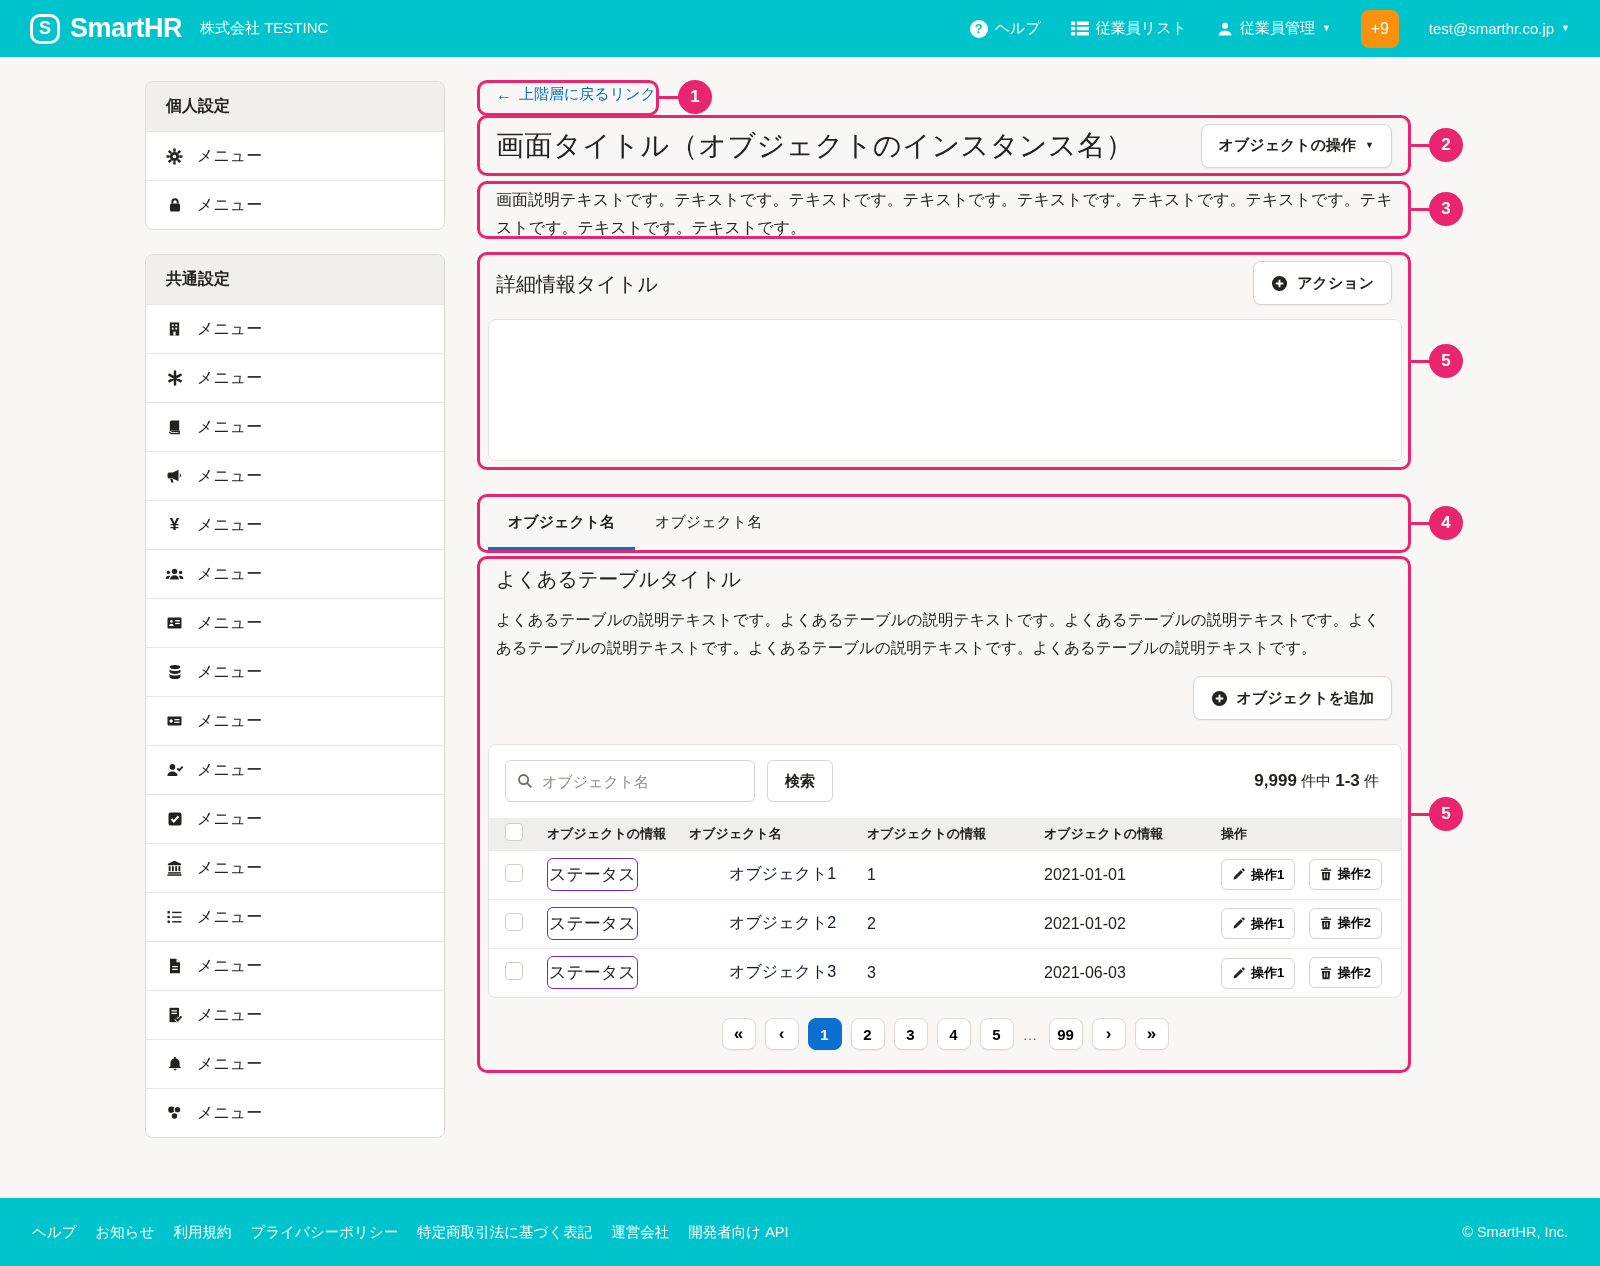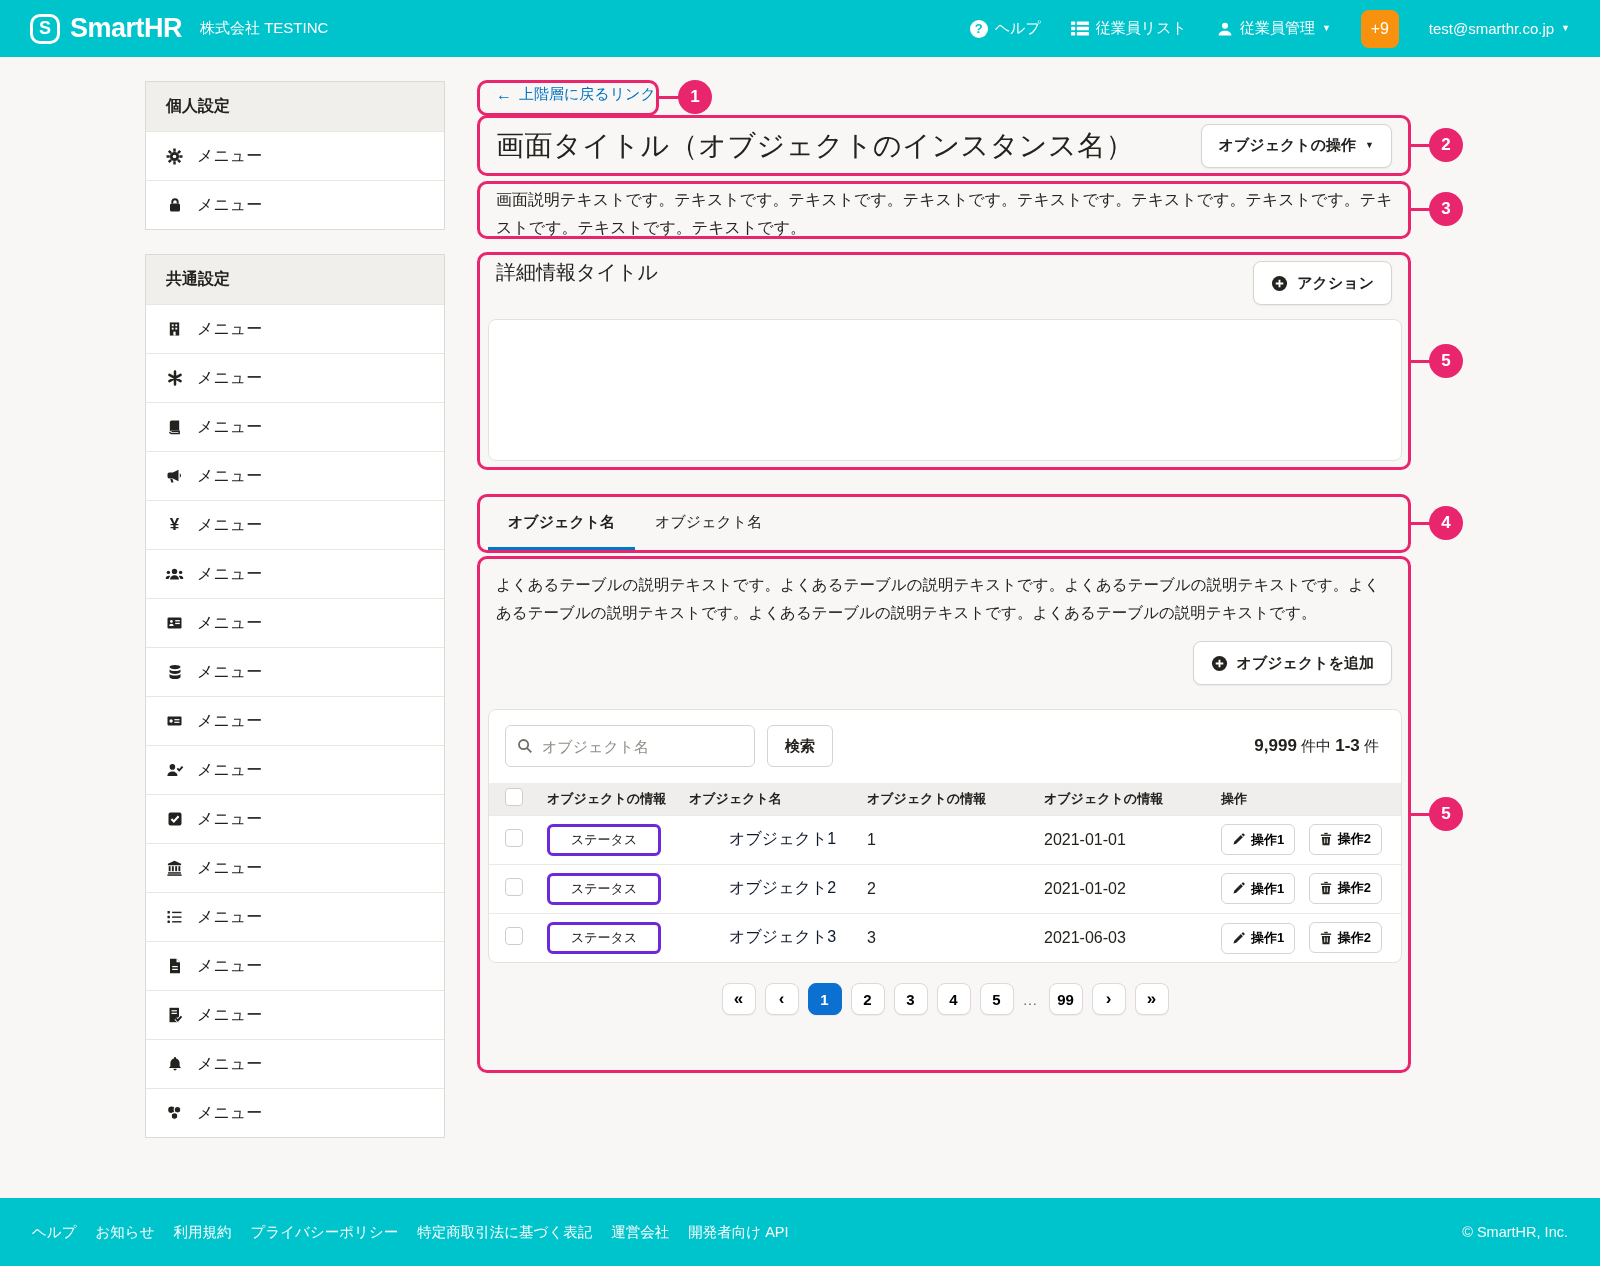--- a/index.html
+++ b/index.html
@@ -31,21 +31,21 @@
     font-weight:bold; font-size:13px; display:grid; place-items:center;
   }
   .caret { font-size:9px; line-height:1; }
   .plus-badge {
     width:38px; height:38px; border-radius:8px; background:#f8920e;
     display:grid; place-items:center; font-size:16px; color:#fff;
   }
   
   .sidebar { position:absolute; left:145px; top:81px; width:300px; }
   .side-section {
-    background:#fff; border:1px solid #dcd9d6; border-radius:0; overflow:hidden;
+    background:#fff; border:1px solid #dcd9d6; border-radius:8px; overflow:hidden;
   }
   .side-section + .side-section { margin-top:24px; }
   .side-section-title {
     background:#f1efec; height:49px; display:flex; align-items:center;
     padding:0 20px; font-weight:bold; font-size:16px;
   }
   .side-item {
     height:49px; display:flex; align-items:center; gap:13px; padding:0 19px;
     font-size:16px; border-top:1px solid #e9e7e4; background:#fff; cursor:pointer;
   }
@@ -63,21 +63,21 @@
     display:inline-flex; align-items:center; gap:9px; padding:0 17px;
     font-weight:bold; font-size:15px; color:#23221e; cursor:pointer;
     box-shadow:0 1px 2px rgba(0,0,0,.06);
   }
   .title-row .btn { margin-left:auto; margin-right:10px; }
   .desc-block { position:absolute; top:186px; left:8px; width:900px;
     font-size:16px; line-height:1.78; }
   
   .detail-panel { position:absolute; top:255px; left:0; width:914px; }
   .detail-head { display:flex; align-items:flex-start; }
-  .panel-title { font-size:20px; font-weight:normal; padding-left:8px; padding-top:4px; }
+  .panel-title { font-size:20px; font-weight:normal; padding-left:8px; padding-top:16px; }
   .detail-head .btn { margin-left:auto; margin-right:10px; margin-top:6px; }
   .detail-body { margin-top:14px; height:142px; background:#fff;
     border:1px solid #e4e2df; border-radius:8px; }
   
   .tabs { position:absolute; top:497px; left:0; width:914px; height:54px;
     display:flex; align-items:stretch; border-bottom:1px solid #eceae7; }
   .tab { display:flex; align-items:center; padding:0 20px; font-size:15px;
     cursor:pointer; border-bottom:3px solid transparent; }
   .tab.active { font-weight:bold; border-bottom-color:#0077c7; }
   
@@ -97,22 +97,22 @@
     font-family:inherit; color:#23221e; }
   .count { margin-left:auto; font-size:15px; color:#23221e; padding-right:6px; }
   .count b { font-size:17px; }
   table { width:100%; border-collapse:collapse; table-layout:fixed; }
   thead th { background:#f0eeec; height:32px; font-size:13px; text-align:left;
     font-weight:bold; vertical-align:middle; }
   tbody td { height:49px; border-top:1px solid #eceae7; font-size:16px; vertical-align:middle; }
   td.c-check, th.c-check { padding-left:16px; }
   .checkbox { width:18px; height:18px; border:1px solid #d0cdc9; border-radius:4px;
     background:#fff; display:inline-block; cursor:pointer; }
-  .status-badge { display:inline-block; border:3px solid #6d28d9; border-radius:6px;
-    background:#fff; font-size:13px; padding:4px 21px; }
+  .status-badge { display:inline-block; border:1px solid #6d28d9; border-radius:6px;
+    background:#fff; font-size:17px; padding:4px 1px; }
   .cell-link { color:#0f172a; cursor:pointer;margin-left:40px; }
   .op-btn { display:inline-flex; align-items:center; gap:6px; background:#fff;
     border:1px solid #d6d3d0; border-radius:6px; height:31px; padding:0 10px;
     font-size:13px; font-weight:bold; cursor:pointer; margin-right:9px; }
   
   .pagination { margin-top:20px; display:flex; justify-content:center; align-items:center; gap:9px; }
   .page-btn { min-width:34px; height:32px; background:#fff; border:1px solid #dcd9d6;
     border-radius:8px; display:grid; place-items:center; font-size:15px; font-weight:bold;
     cursor:pointer; box-shadow:0 1px 1px rgba(0,0,0,.05); padding:0 6px; }
   .page-btn.arrow { font-size:17px; }
@@ -433,20 +433,21 @@
   <div class="tabs">
     <div class="tab active">
       <span>オブジェクト名</span>
     </div>
     <div class="tab">
       <span>オブジェクト名</span>
     </div>
   </div>
 
   <div class="table-section">
+    <div class="panel-title">よくあるテーブルタイトル</div>
     <p class="table-desc">よくあるテーブルの説明テキストです。よくあるテーブルの説明テキストです。よくあるテーブルの説明テキストです。よくあるテーブルの説明テキストです。よくあるテーブルの説明テキストです。よくあるテーブルの説明テキストです。</p>
 
     <div class="add-row">
       <button class="btn">
         <span>
             <svg width="17" height="17" viewBox="0 0 18 18">
               <circle cx="9" cy="9" r="8" fill="#23221e"></circle>
               <path d="M9 5v8M5 9h8" stroke="#fff" stroke-width="2"></path>
             </svg>
           </span>

